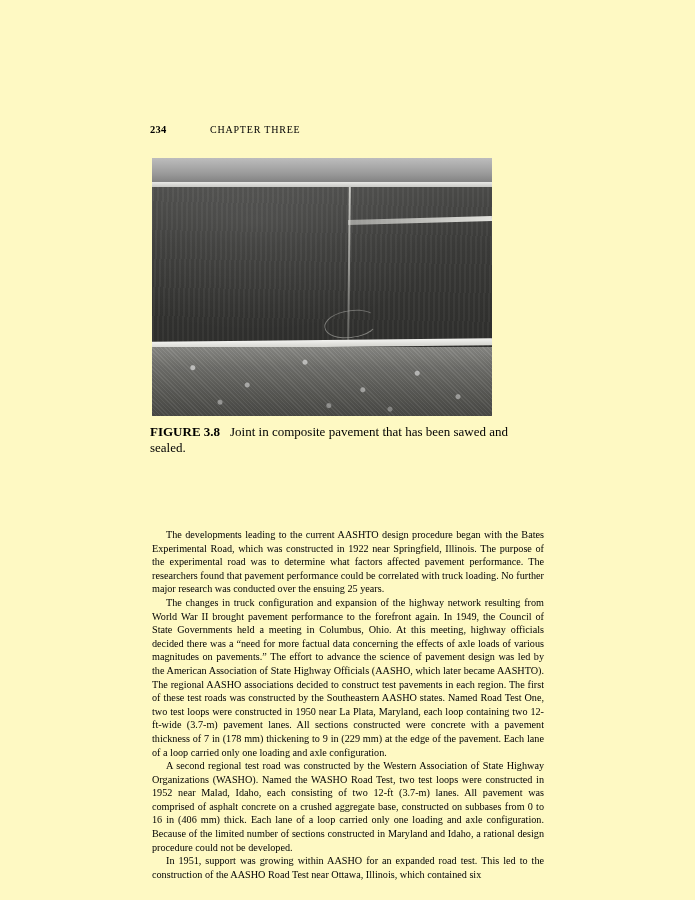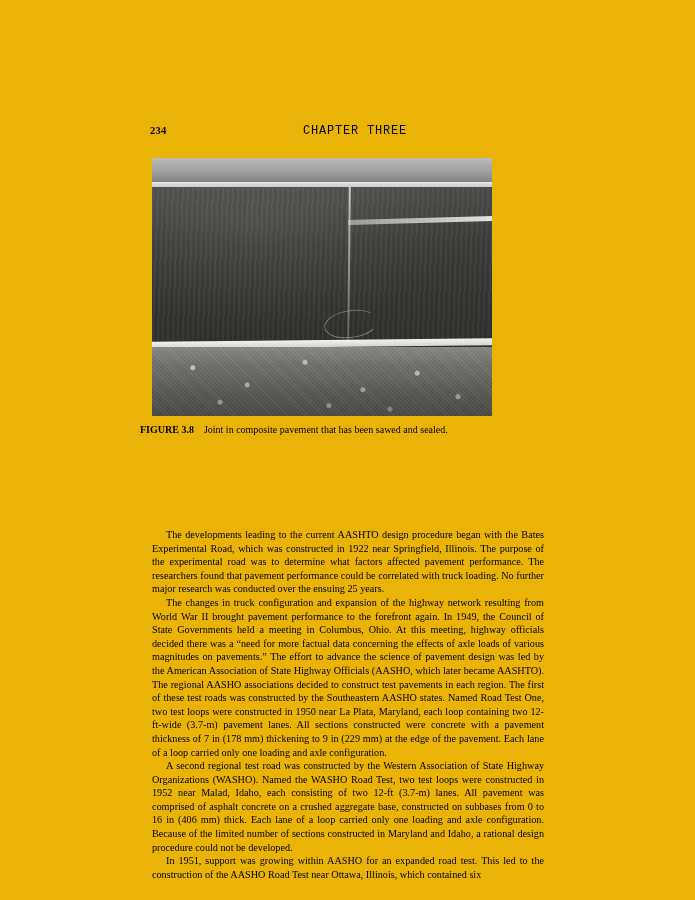--- a/index.html
+++ b/index.html
@@ -13,43 +13,42 @@
     font-family: "Liberation Serif", serif;
     color: #000000;
     position: relative;
     overflow: hidden;
   }
   .page {
     position: absolute;
     left: 0; top: 0;
     width: 695px;
     height: 900px;
-    background: #eab308;
+    background: #fef9c3;
   }
   .header-row {
     position: absolute;
     left: 150px;
     top: 124px;
     width: 395px;
     display: flex;
     align-items: baseline;
   }
   .folio {
     font-family: "Liberation Serif", serif;
     font-size: 10.5px;
     font-weight: bold;
     letter-spacing: 0.2px;
     width: 60px;
   }
   .running-head {
-    font-family: Liberation Mono, monospace;
-    font-size: 12px;
+    font-family: Liberation Serif, serif;
+    font-size: 10px;
     letter-spacing: 0.8px;
     flex: 1;
-    text-align: center;
     padding-right: 45px;
   }
 
   
   .figure-wrap {
     position: absolute;
     left: 152px;
     top: 158px;
     width: 340px;
     height: 258px;
@@ -141,24 +140,24 @@
       radial-gradient(circle at 78% 38%, rgba(255,255,255,0.5) 0 2px, rgba(0,0,0,0) 3px),
       radial-gradient(circle at 90% 72%, rgba(255,255,255,0.4) 0 2px, rgba(0,0,0,0) 3px),
       radial-gradient(circle at 20% 80%, rgba(255,255,255,0.38) 0 2px, rgba(0,0,0,0) 3px),
       radial-gradient(circle at 52% 85%, rgba(255,255,255,0.35) 0 2px, rgba(0,0,0,0) 3px),
       radial-gradient(circle at 70% 90%, rgba(255,255,255,0.3) 0 2px, rgba(0,0,0,0) 3px),
       repeating-linear-gradient(45deg, rgba(255,255,255,0.05) 0 1px, rgba(0,0,0,0.05) 1px 3px);
   }
 
   .figure-caption {
     position: absolute;
-    left: 140px;
+    left: 150px;
     top: 424px;
     width: 392px;
-    font-size: 10px;
+    font-size: 13px;
     line-height: 1.2;
   }
   .figure-caption .fig-label {
     font-weight: bold;
     margin-right: 10px;
   }
 
   .body-text {
     position: absolute;
     left: 152px;

